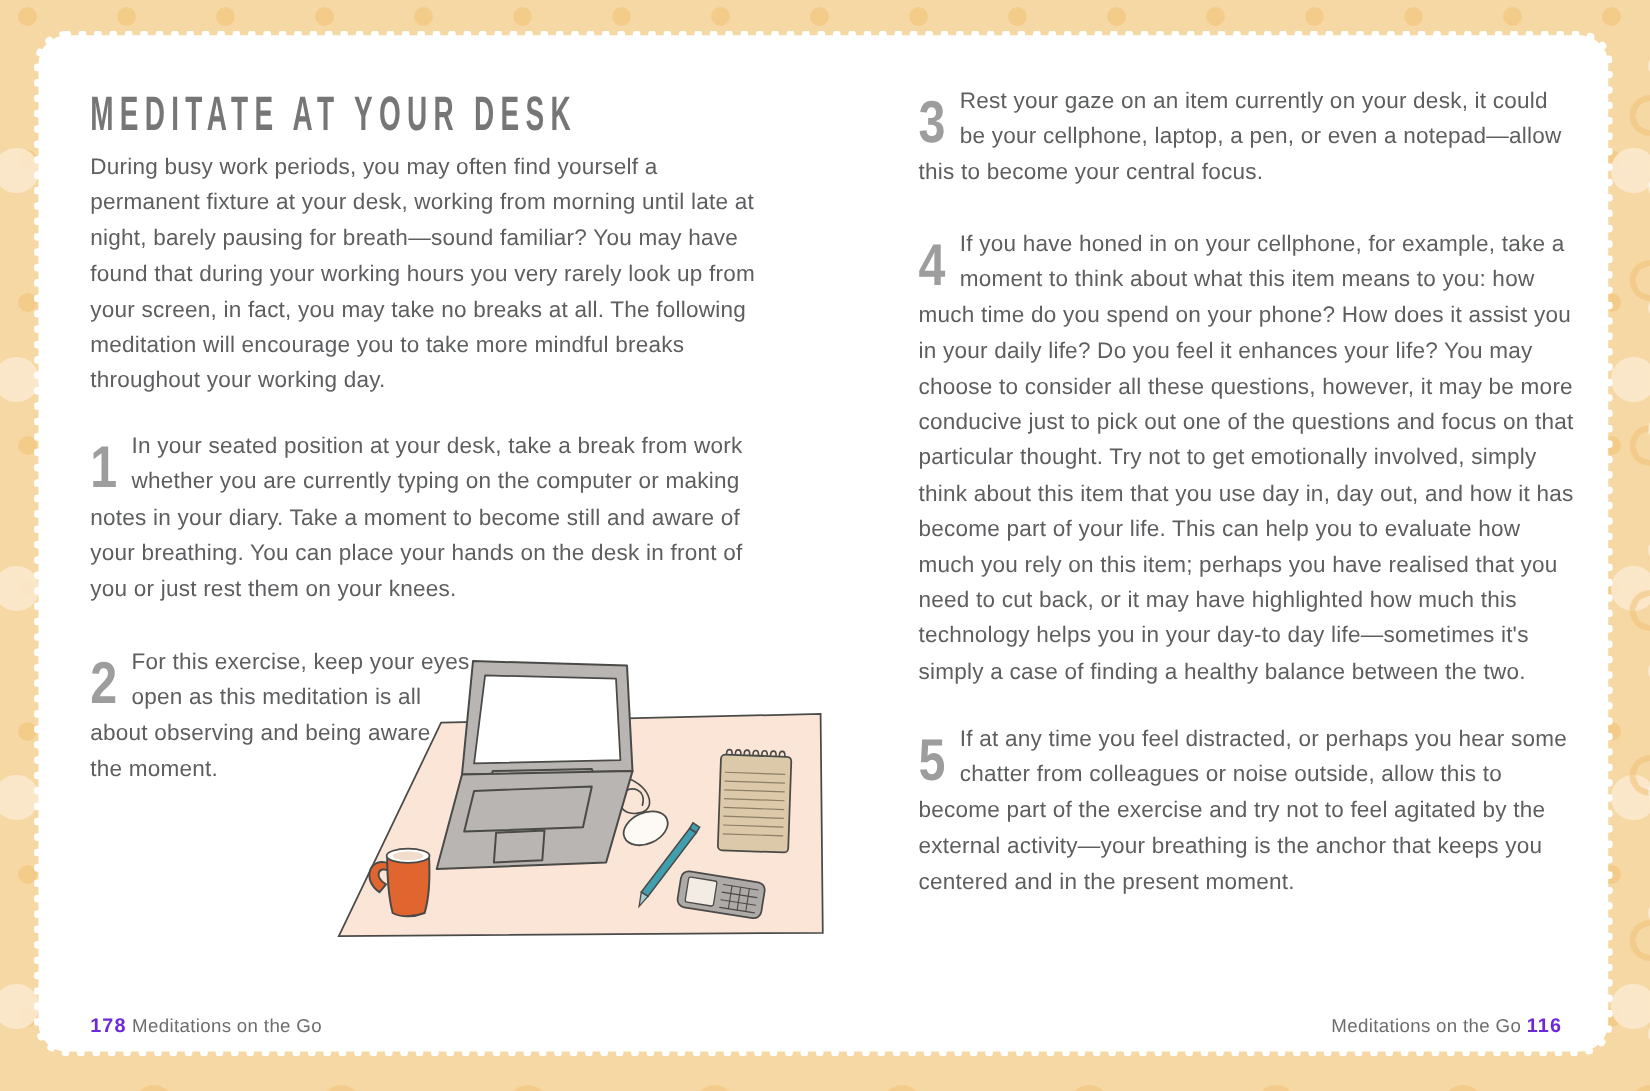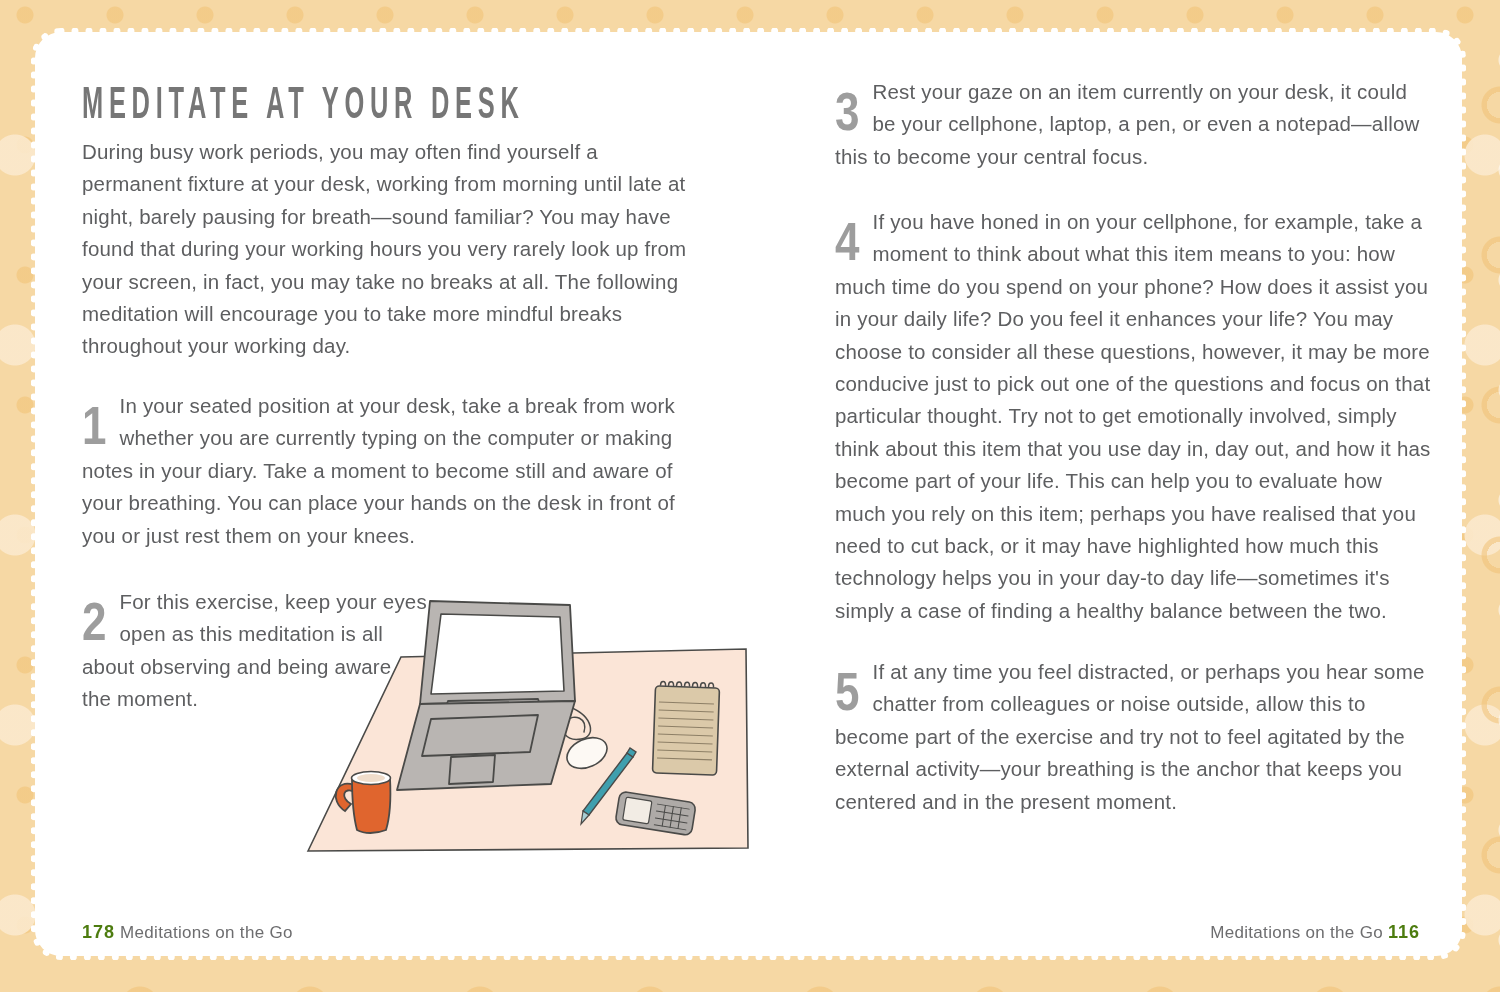--- a/index.html
+++ b/index.html
@@ -62,21 +62,21 @@
     transform-origin: left top;
     margin: 4px 13px 6px 0;
   }
   .footer {
     font-size: 17px;
     color: var(--footer-color, #6d6d6f);
     letter-spacing: 0.3px;
   }
   .footer b {
     font-size: 18px;
-    color: #4d7c0f;
+    color: #6d28d9;
     letter-spacing: 1px;
   }
 
   
   .f-desk    { fill: var(--ill-desk, #fbe5d7);    stroke: var(--ill-outline, #4a4a48); stroke-width: 1.6; }
   .f-gray    { fill: var(--ill-laptop, #b9b5b2);  stroke: var(--ill-outline, #4a4a48); stroke-width: 1.8; stroke-linejoin: round; }
   .f-white   { fill: #ffffff;                     stroke: var(--ill-outline, #4a4a48); stroke-width: 1.6; stroke-linejoin: round; }
   .f-mug     { fill: var(--ill-mug, #e0652e);     stroke: var(--ill-outline, #4a4a48); stroke-width: 1.8; }
   .f-mouse   { fill: #fdf9f4;                     stroke: var(--ill-outline, #4a4a48); stroke-width: 1.6; }
   .f-pen     { fill: var(--ill-pen, #3f9fae);     stroke: var(--ill-outline, #4a4a48); stroke-width: 1.4; }

